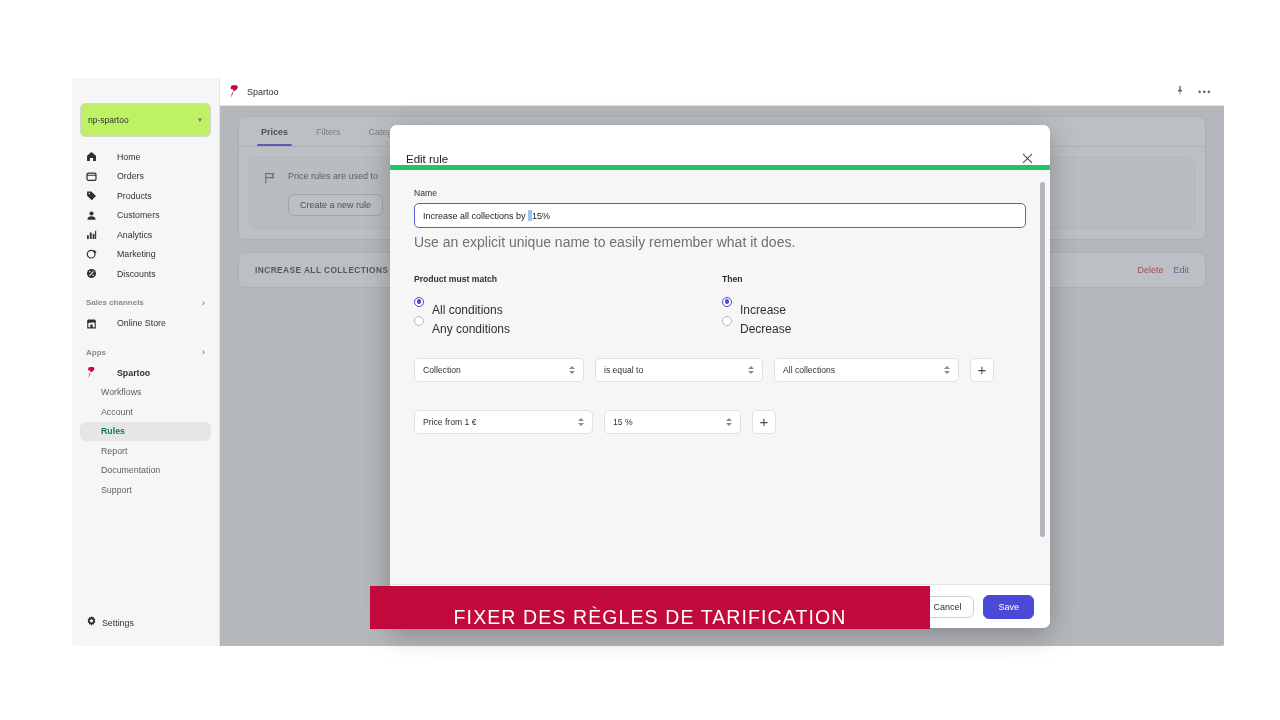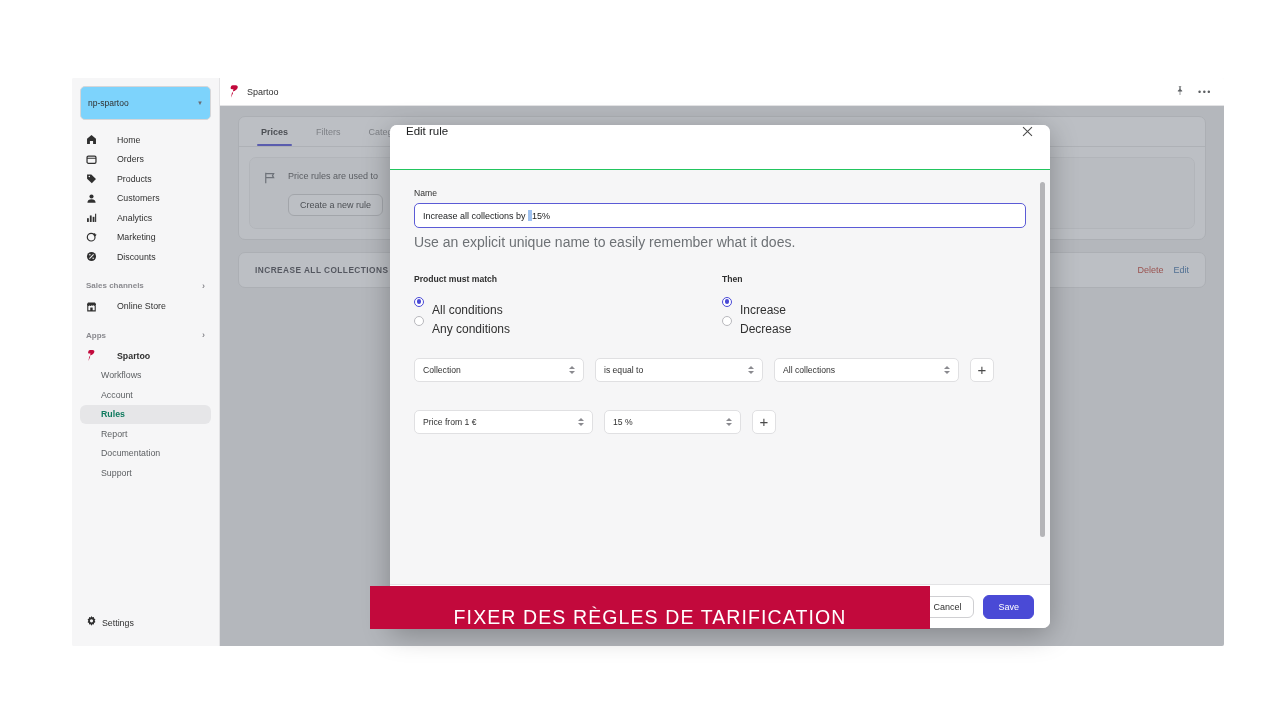--- a/index.html
+++ b/index.html
@@ -22,22 +22,22 @@
   
   .sidebar {
     position: absolute; left: 0; top: 0;
     width: 148px; height: 568px;
     background: #f6f6f7;
     border-right: 1px solid #e3e3e5;
     padding: 8px 8px 0 8px;
   }
   .store-select {
     display: flex; align-items: center; justify-content: space-between;
-    height: 22px; margin: 0 0 10px 0;
-    background: #7dd3fc;
+    height: 22px; margin: 17px 0 10px 0;
+    background: #bef264;
     border: 1px solid #d6d6d8;
     border-radius: 5px;
     padding: 16px 7px;
     font-size: 8.5px; color: #303030;
     cursor: pointer;
   }
   .caret { font-size: 6px; color: #6b6b72; }
 
   .nav-item {
     display: flex; align-items: center; gap: 20px;
@@ -150,22 +150,22 @@
     width: 660px; height: 503px;
     background: #f6f6f7;
     border-radius: 7px;
     box-shadow: 0 6px 28px rgba(0,0,0,.28);
     overflow: hidden;
     display: flex; flex-direction: column;
   }
   .modal-header {
     height: 45px; flex: 0 0 45px;
     background: #ffffff;
-    border-bottom: 1px solid #22c55e;
-    display: flex; align-items: flex-start;
+    border-bottom: 5px solid #22c55e;
+    display: flex; align-items: flex-end;
     padding: 0 16px;
   }
   .modal-title { font-size: 11.5px; color: #202223; font-weight: 400; }
   .modal-close { margin-left: auto; cursor: pointer; line-height: 0; }
 
   .modal-body {
     flex: 1 1 auto; position: relative;
     padding: 18px 24px 10px 24px;
     overflow: hidden;
   }

